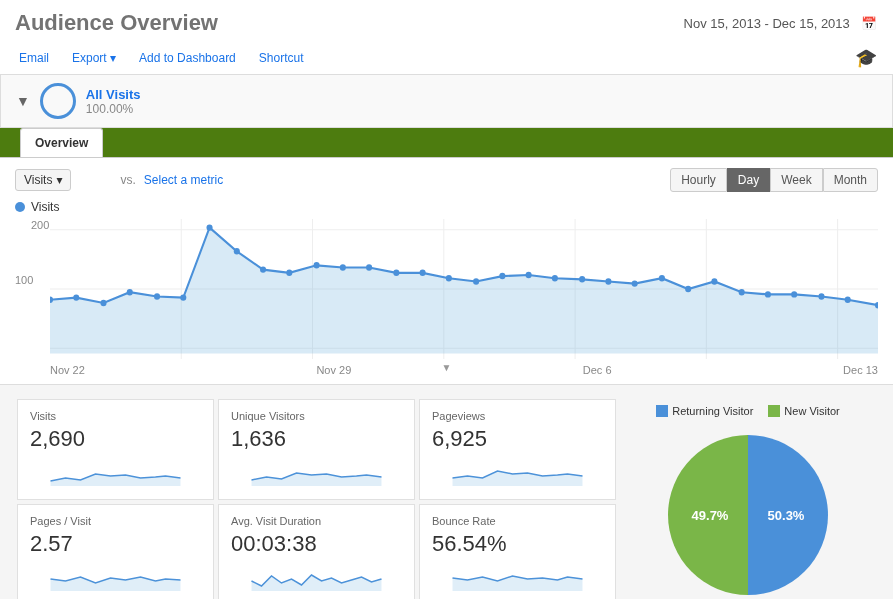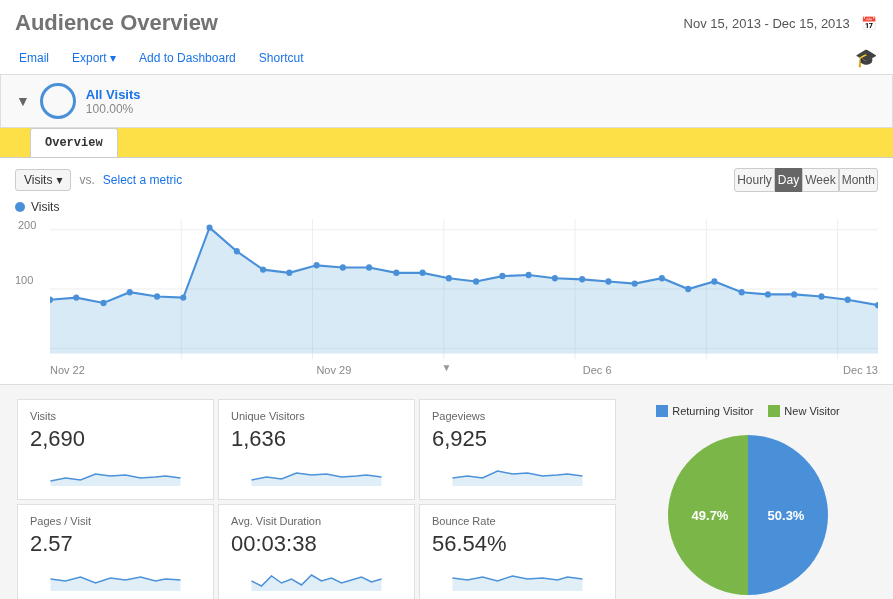--- a/index.html
+++ b/index.html
@@ -9,30 +9,30 @@
     .page-title { font-size: 22px; font-weight: bold; color: #737373; }
     .date-range { font-size: 13px; color: #555; display: flex; align-items: center; gap: 12px; }
     .toolbar { display: flex; gap: 15px; padding: 5px 0; align-items: center; }
     .toolbar-btn { background: none; border: none; color: #1a73e8; cursor: pointer; font-size: 12px; padding: 2px 4px; text-align: center; }
     .segment-bar { background: #f9f9f9; border: 1px solid #ddd; border-top: none; padding: 8px 15px; display: flex; align-items: center; gap: 10px; }
     .chevron-btn { background: none; border: none; cursor: pointer; font-size: 14px; color: #666; }
     .segment-circle { width: 36px; height: 36px; border-radius: 50%; border: 3px solid #4a90d9; display: flex; align-items: center; justify-content: center; }
     .segment-info { display: flex; flex-direction: column; }
     .segment-name { font-size: 13px; color: #1a73e8; font-weight: bold; }
     .segment-pct { font-size: 12px; color: #888; }
-    .tab-bar { background: #fde047; border-bottom: 1px solid #ccc; padding: 0 30px; font-family: Liberation Mono, monospace; }
+    .tab-bar { background: #4d7c0f; border-bottom: 1px solid #ccc; padding: 0 20px; }
     .tab { display: inline-block; padding: 7px 14px; font-size: 12px; cursor: pointer; border: 1px solid #ccc; border-bottom: none; background: #f0f0f0; color: #555; margin-right: 2px; border-radius: 3px 3px 0 0; }
     .tab.active { background: #fff; color: #333; font-weight: bold; }
     .chart-section { background: #fff; padding: 10px 15px; border-bottom: 1px solid #ddd; }
     .chart-controls { display: flex; align-items: center; gap: 8px; margin-bottom: 8px; }
     .visits-dropdown { background: #f5f5f5; border: 1px solid #ccc; border-radius: 3px; padding: 3px 8px; font-size: 12px; cursor: pointer; display: flex; align-items: center; gap: 4px; }
-    .vs-text { color: #888; font-size: 12px; }
+    .vs-text { color: #888; font-size: 12px; margin-left: 41px; }
     .metric-link { color: #1a73e8; font-size: 12px; cursor: pointer; }
     .time-buttons { margin-left: auto; display: flex; gap: 0; }
-    .time-btn { padding: 4px 2px; font-size: 12px; border: 1px solid #ccc; cursor: pointer; background: #f5f5f5; color: #555; }
+    .time-btn { padding: 4px 10px; font-size: 12px; border: 1px solid #ccc; cursor: pointer; background: #f5f5f5; color: #555; }
     .time-btn.active { background: #666; color: #fff; border-color: #666; }
     .time-btn:first-child { border-radius: 3px 0 0 3px; }
     .time-btn:last-child { border-radius: 0 3px 3px 0; }
     .chart-legend { display: flex; align-items: center; gap: 6px; font-size: 12px; margin-bottom: 5px; }
     .legend-dot { width: 10px; height: 10px; border-radius: 50%; background: #4a90d9; display: inline-block; }
     .chart-area { position: relative; height: 140px; width: 100%; }
     svg.line-chart { width: 100%; height: 140px; }
     .y-label { position: absolute; left: 0; font-size: 11px; color: #888; }
     .x-labels { display: flex; justify-content: space-between; padding: 2px 0 0 30px; font-size: 11px; color: #888; }
     .scroll-indicator { text-align: center; }
@@ -100,21 +100,21 @@
       <button class="time-btn">Week</button>
       <button class="time-btn">Month</button>
     </div>
   </div>
   <div class="chart-legend">
     <span class="legend-dot"></span>
     <span>Visits</span>
   </div>
   <div class="chart-area">
     <div style="position:relative; padding-left: 35px;">
-      <span class="y-label" style="top:0; left:3px;">200</span>
+      <span class="y-label" style="top:0; left:16px;">200</span>
       <span class="y-label" style="top:55px; left:0;">100</span>
       <svg class="line-chart" viewBox="0 0 820 130" preserveAspectRatio="none">
 
         <line x1="0" y1="10" x2="820" y2="10" stroke="#eee" stroke-width="1"></line>
         <line x1="0" y1="65" x2="820" y2="65" stroke="#eee" stroke-width="1"></line>
         <line x1="0" y1="120" x2="820" y2="120" stroke="#eee" stroke-width="1"></line>
 
         <line x1="130" y1="0" x2="130" y2="130" stroke="#eee" stroke-width="1"></line>
         <line x1="260" y1="0" x2="260" y2="130" stroke="#eee" stroke-width="1"></line>
         <line x1="390" y1="0" x2="390" y2="130" stroke="#eee" stroke-width="1"></line>

